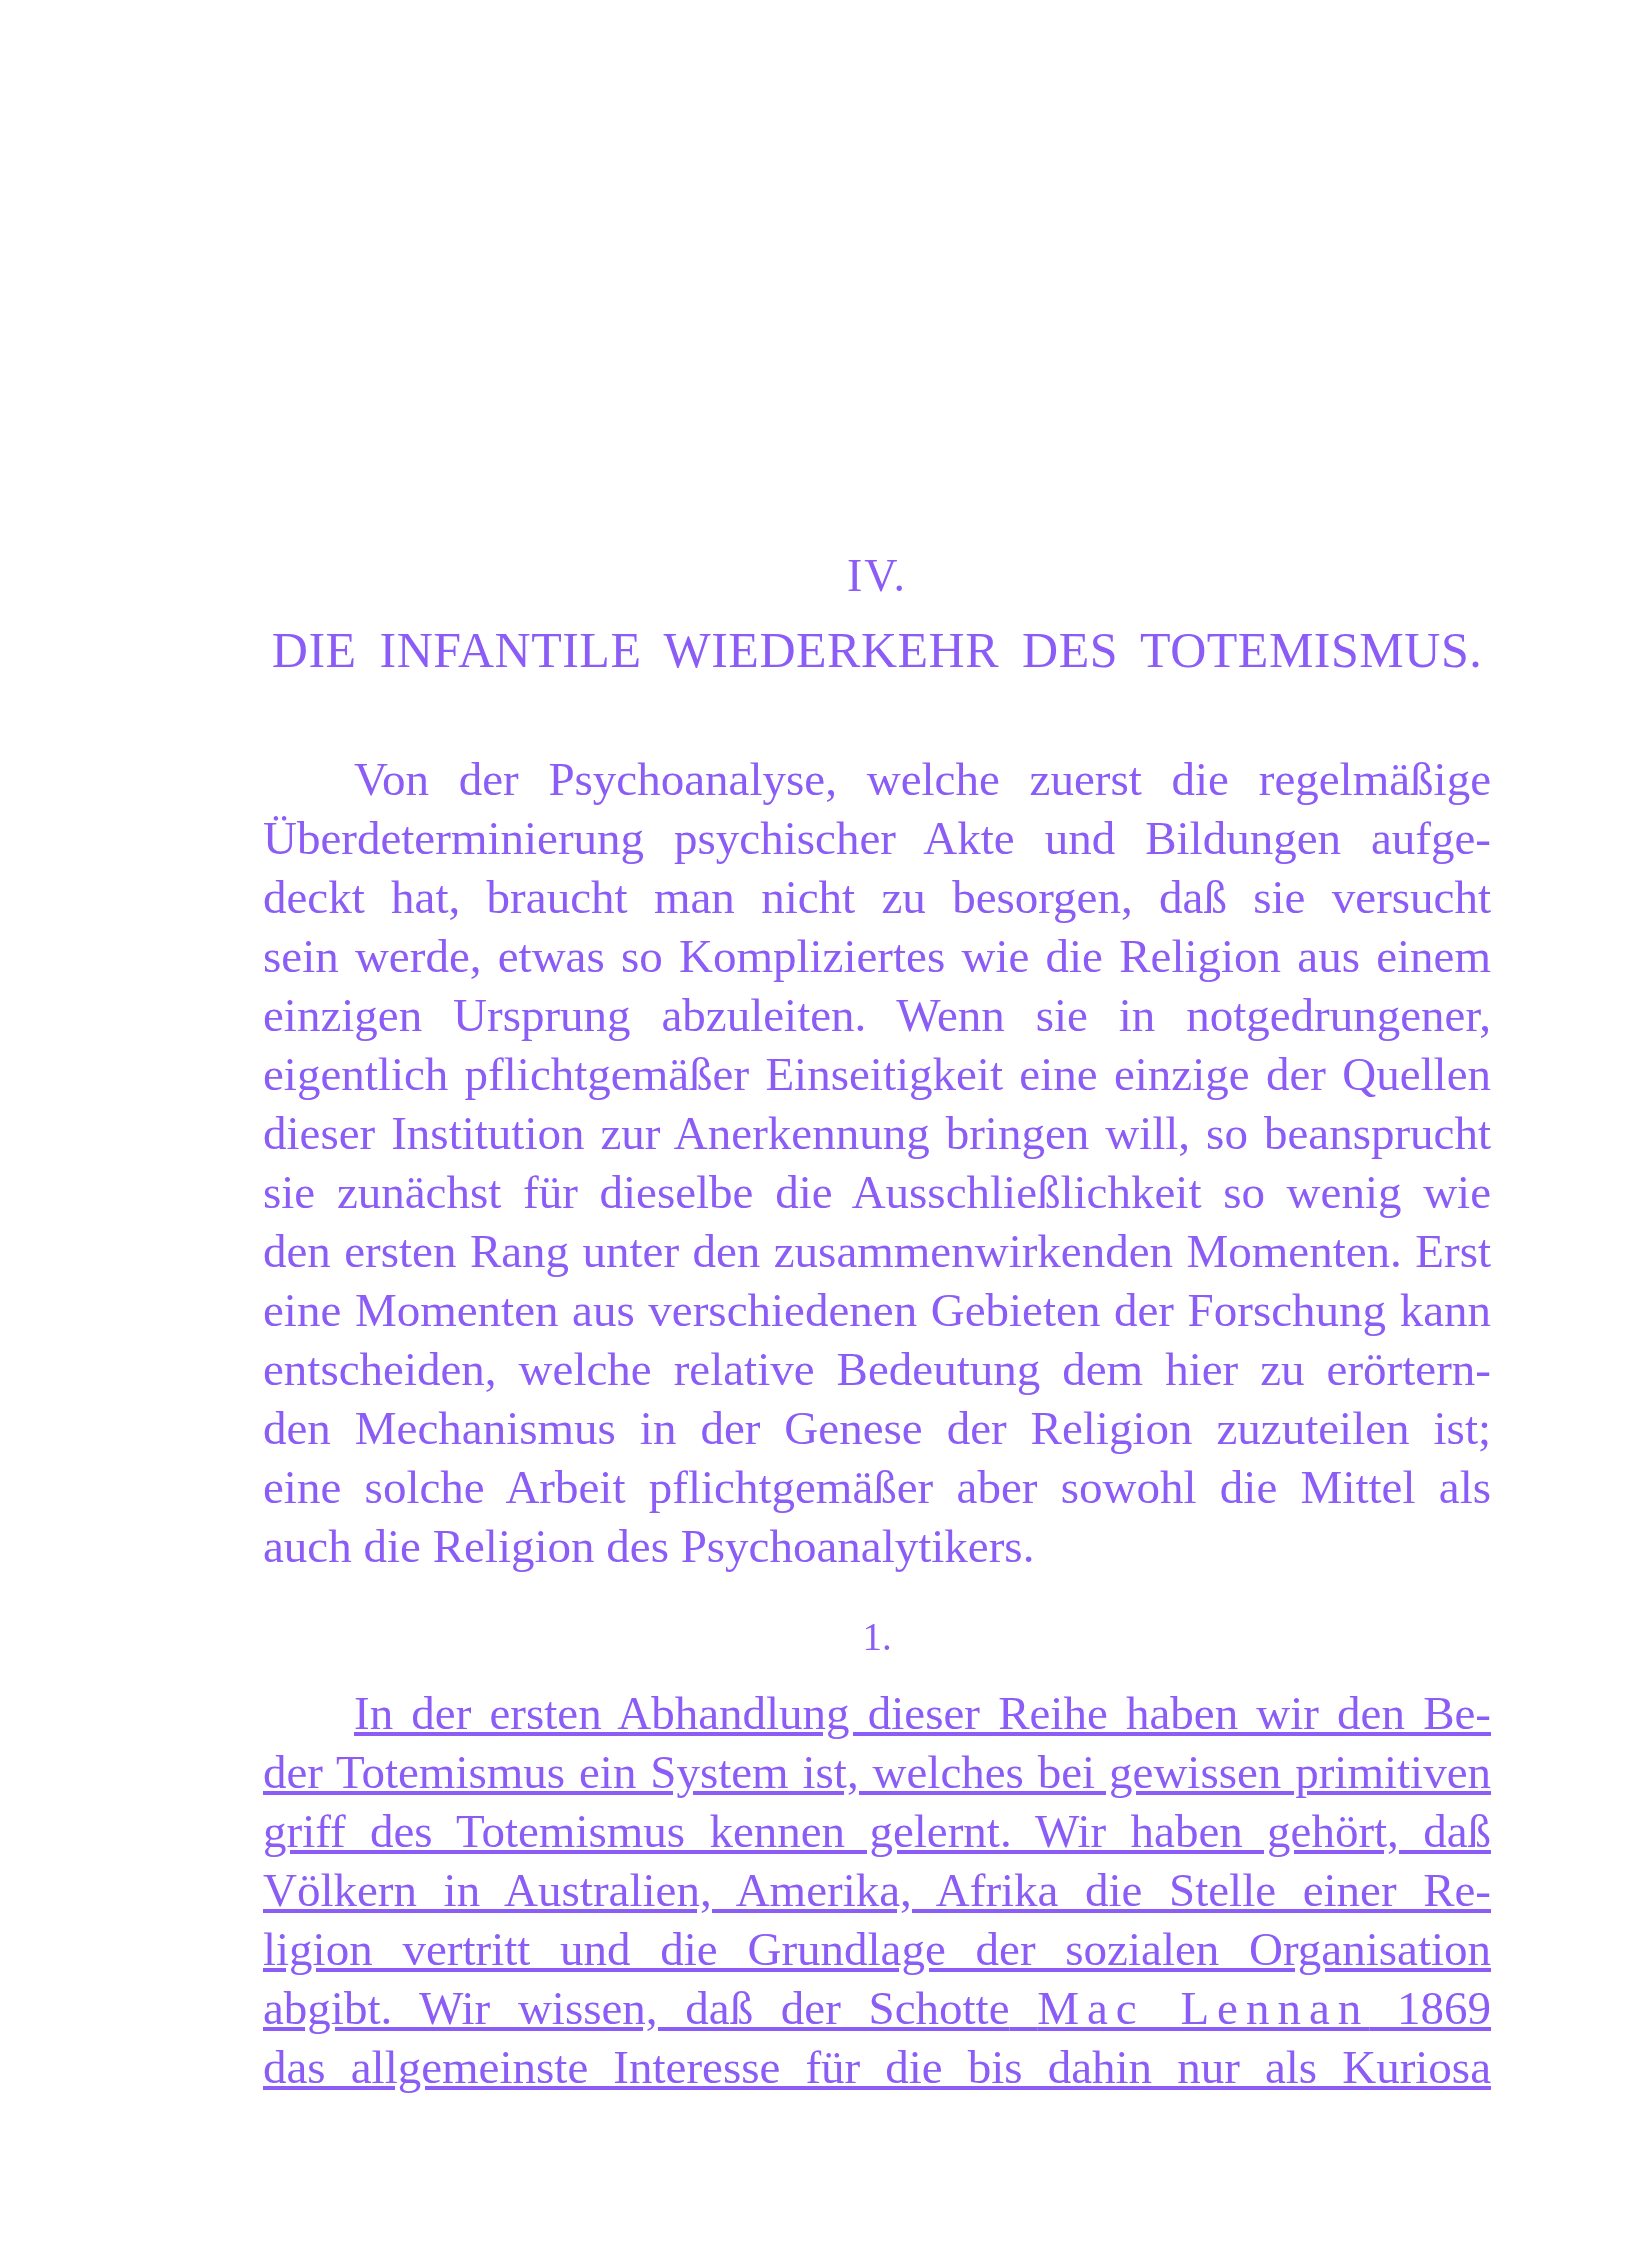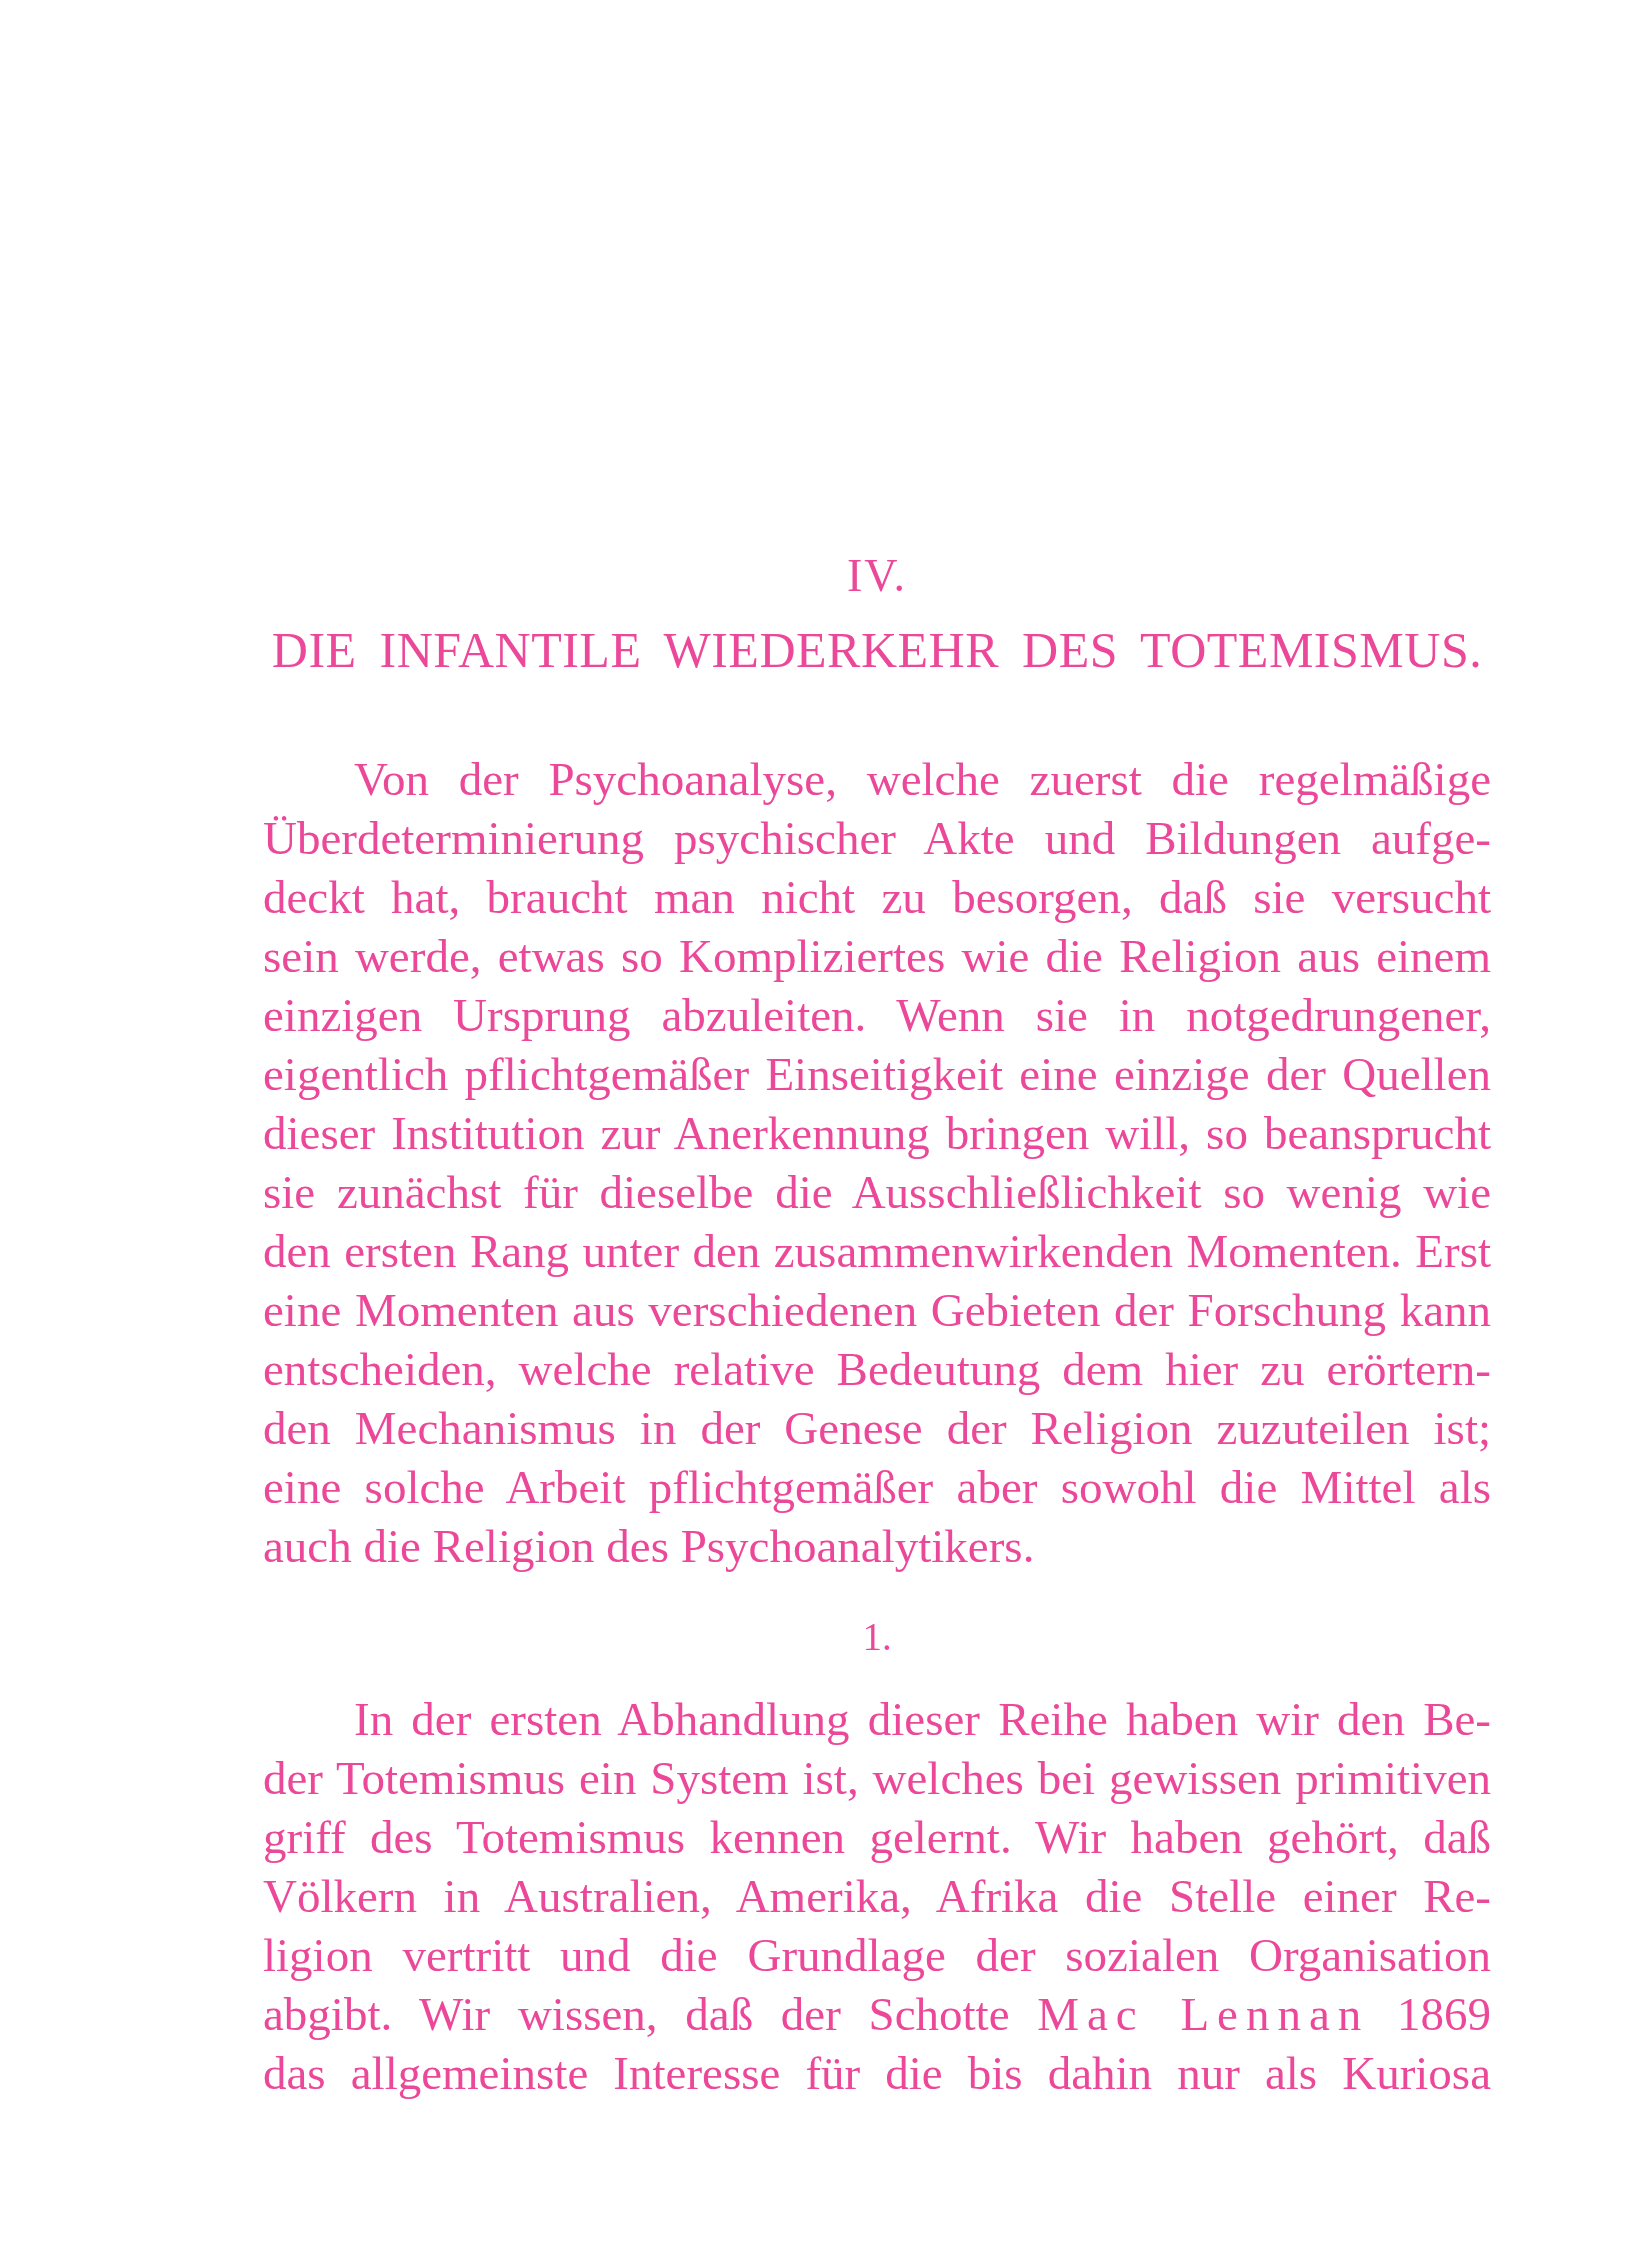--- a/index.html
+++ b/index.html
@@ -40,33 +40,33 @@
     font-size: 47px;
     line-height: 59px;
   }
   .paragraph-1 { margin-top: 71px; }
   .section-number {
     margin-top: 38px;
     font-size: 39px;
     line-height: 46px;
     text-align: center;
   }
-  .paragraph-2 { margin-top: 30px; }
+  .paragraph-2 { margin-top: 24px; text-decoration: underline; }
   .line {
     text-align: justify;
     text-align-last: justify;
   }
   .line.indent { text-indent: 91px; }
   .line.flush { text-align-last: left; }
   .spaced-name { letter-spacing: 8px; }
 </style>
 </head>
 <body>
 
-<div class="page" style="background: rgb(255, 255, 255); color: #ec4899;">
+<div class="page" style="background: rgb(255, 255, 255); color: #8b5cf6;">
   <div class="text-block">
 
     <div class="chapter-number">IV.</div>
 
     <h1 class="chapter-title">DIE INFANTILE WIEDERKEHR DES TOTEMISMUS.</h1>
 
     <div class="paragraph paragraph-1">
       <div class="line indent">Von der Psychoanalyse, welche zuerst die regelmäßige</div>
       <div class="line">Überdeterminierung psychischer Akte und Bildungen aufge-</div>
       <div class="line">deckt hat, braucht man nicht zu besorgen, daß sie versucht</div>

